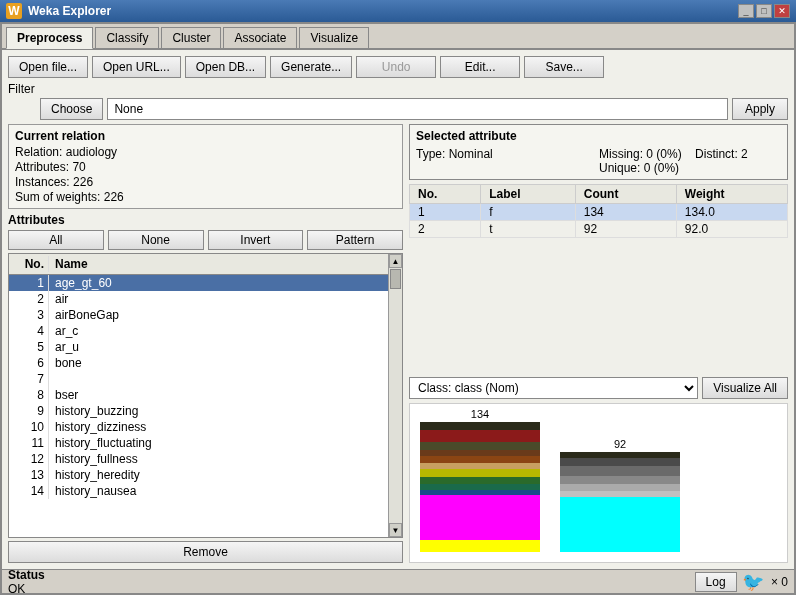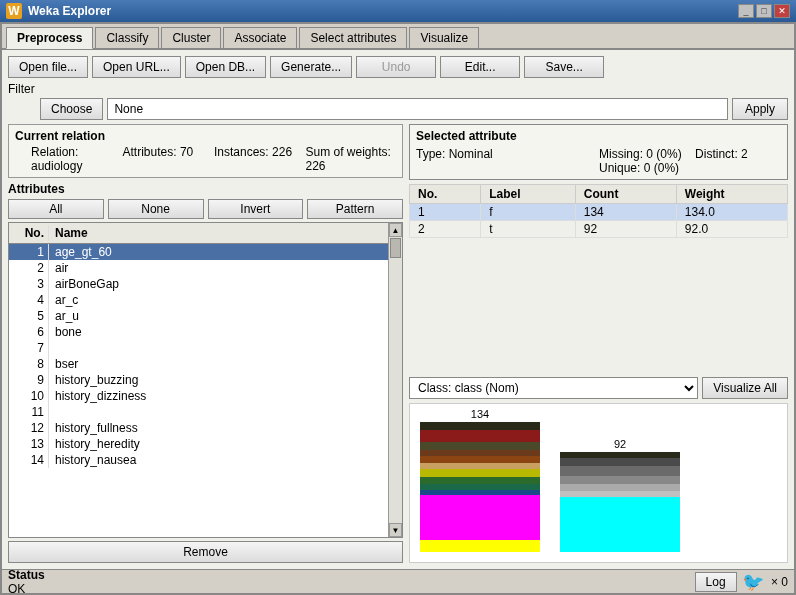--- a/index.html
+++ b/index.html
@@ -91,21 +91,21 @@
 
     .left-panel { display: flex; flex-direction: column; gap: 4px; width: 395px; }
     .right-panel { flex: 1; display: flex; flex-direction: column; gap: 4px; }
 
     .current-relation {
       border: 1px solid #999;
       background: #f5f5f0;
       padding: 4px 6px;
     }
     .current-relation-title { font-weight: bold; margin-bottom: 2px; }
-    .relation-grid { display: grid; grid-template-columns: 1fr 1fr 1fr 1fr; gap: 1px; margin-left: 16px; }
+    .relation-grid { display: grid; grid-template-columns: 1fr; gap: 1px; }
 
     .attributes-section { flex: 1; display: flex; flex-direction: column; gap: 3px; min-height: 0; }
     .attributes-title { font-weight: bold; }
     .attr-buttons { display: flex; gap: 4px; }
     .attr-btn {
       padding: 2px 12px;
       background: linear-gradient(to bottom, #f5f5f5, #dcdcdc);
       border: 1px solid #888;
       cursor: pointer;
       flex: 1;
@@ -251,21 +251,20 @@
   </div>
 </div>
 
 <div class="main-window">
 
   <div class="tabs">
     <div class="tab active">Preprocess</div>
     <div class="tab">Classify</div>
     <div class="tab">Cluster</div>
     <div class="tab">Associate</div>
-    <div class="tab">Select attributes</div>
     <div class="tab">Visualize</div>
   </div>
 
   <div class="content">
 
     <div class="toolbar-row">
       <button class="btn">Open file...</button>
       <button class="btn">Open URL...</button>
       <button class="btn">Open DB...</button>
       <button class="btn">Generate...</button>
@@ -361,20 +360,21 @@
                   <div class="attr-row">
     <span class="attr-num">9</span>
     <span class="attr-name">history_buzzing</span>
   </div>
                   <div class="attr-row">
     <span class="attr-num">10</span>
     <span class="attr-name">history_dizziness</span>
   </div>
                   <div class="attr-row">
     <span class="attr-num">11</span>
+    <span class="attr-name">history_fluctuating</span>
   </div>
                   <div class="attr-row">
     <span class="attr-num">12</span>
     <span class="attr-name">history_fullness</span>
   </div>
                   <div class="attr-row">
     <span class="attr-num">13</span>
     <span class="attr-name">history_heredity</span>
   </div>
                   <div class="attr-row">

